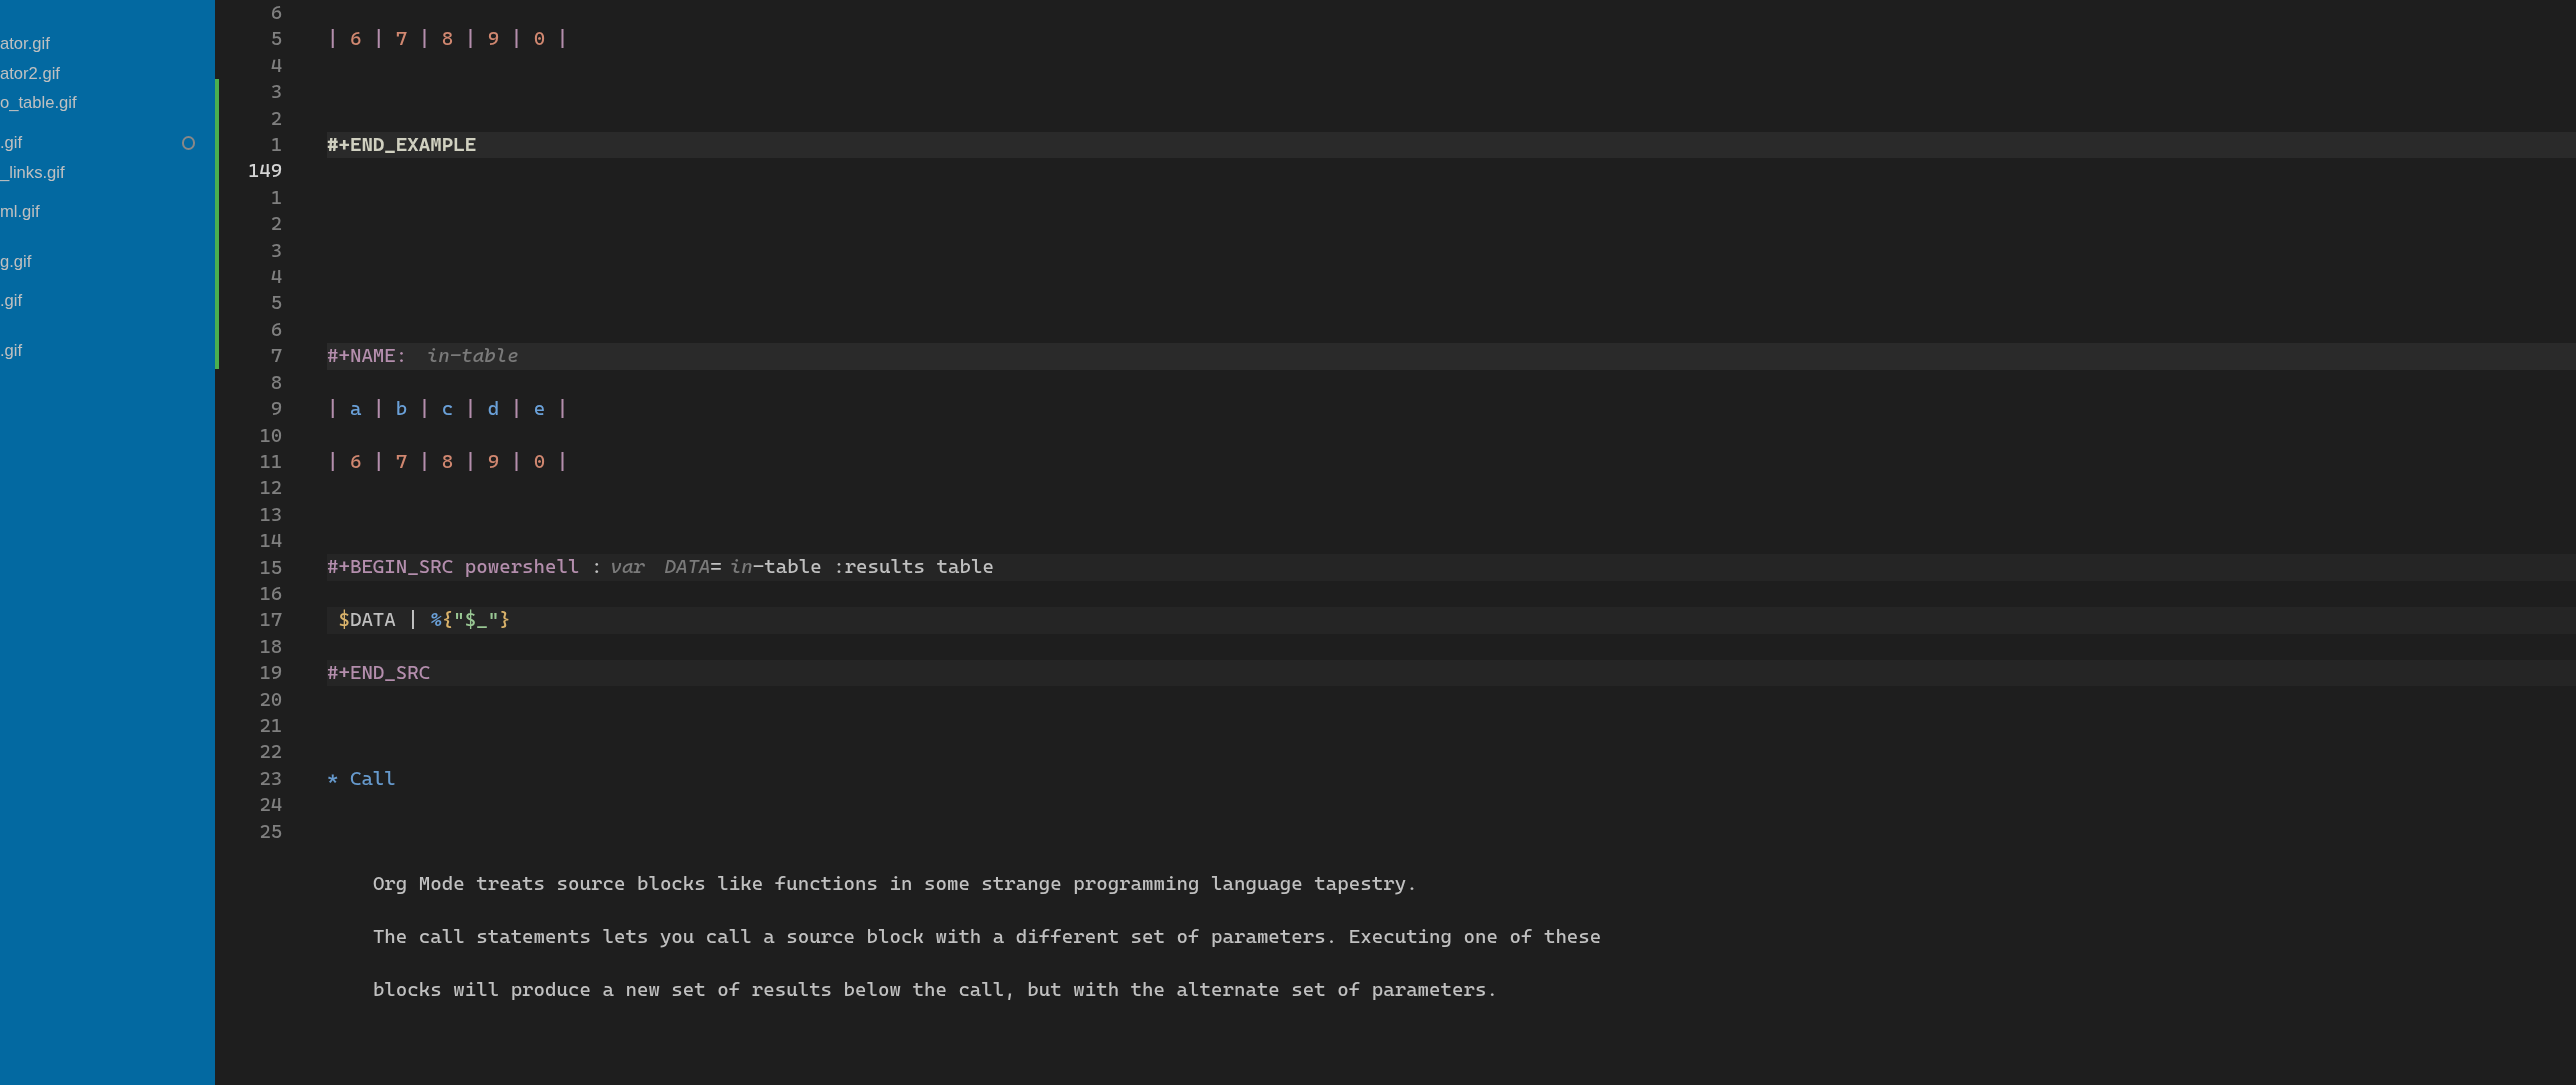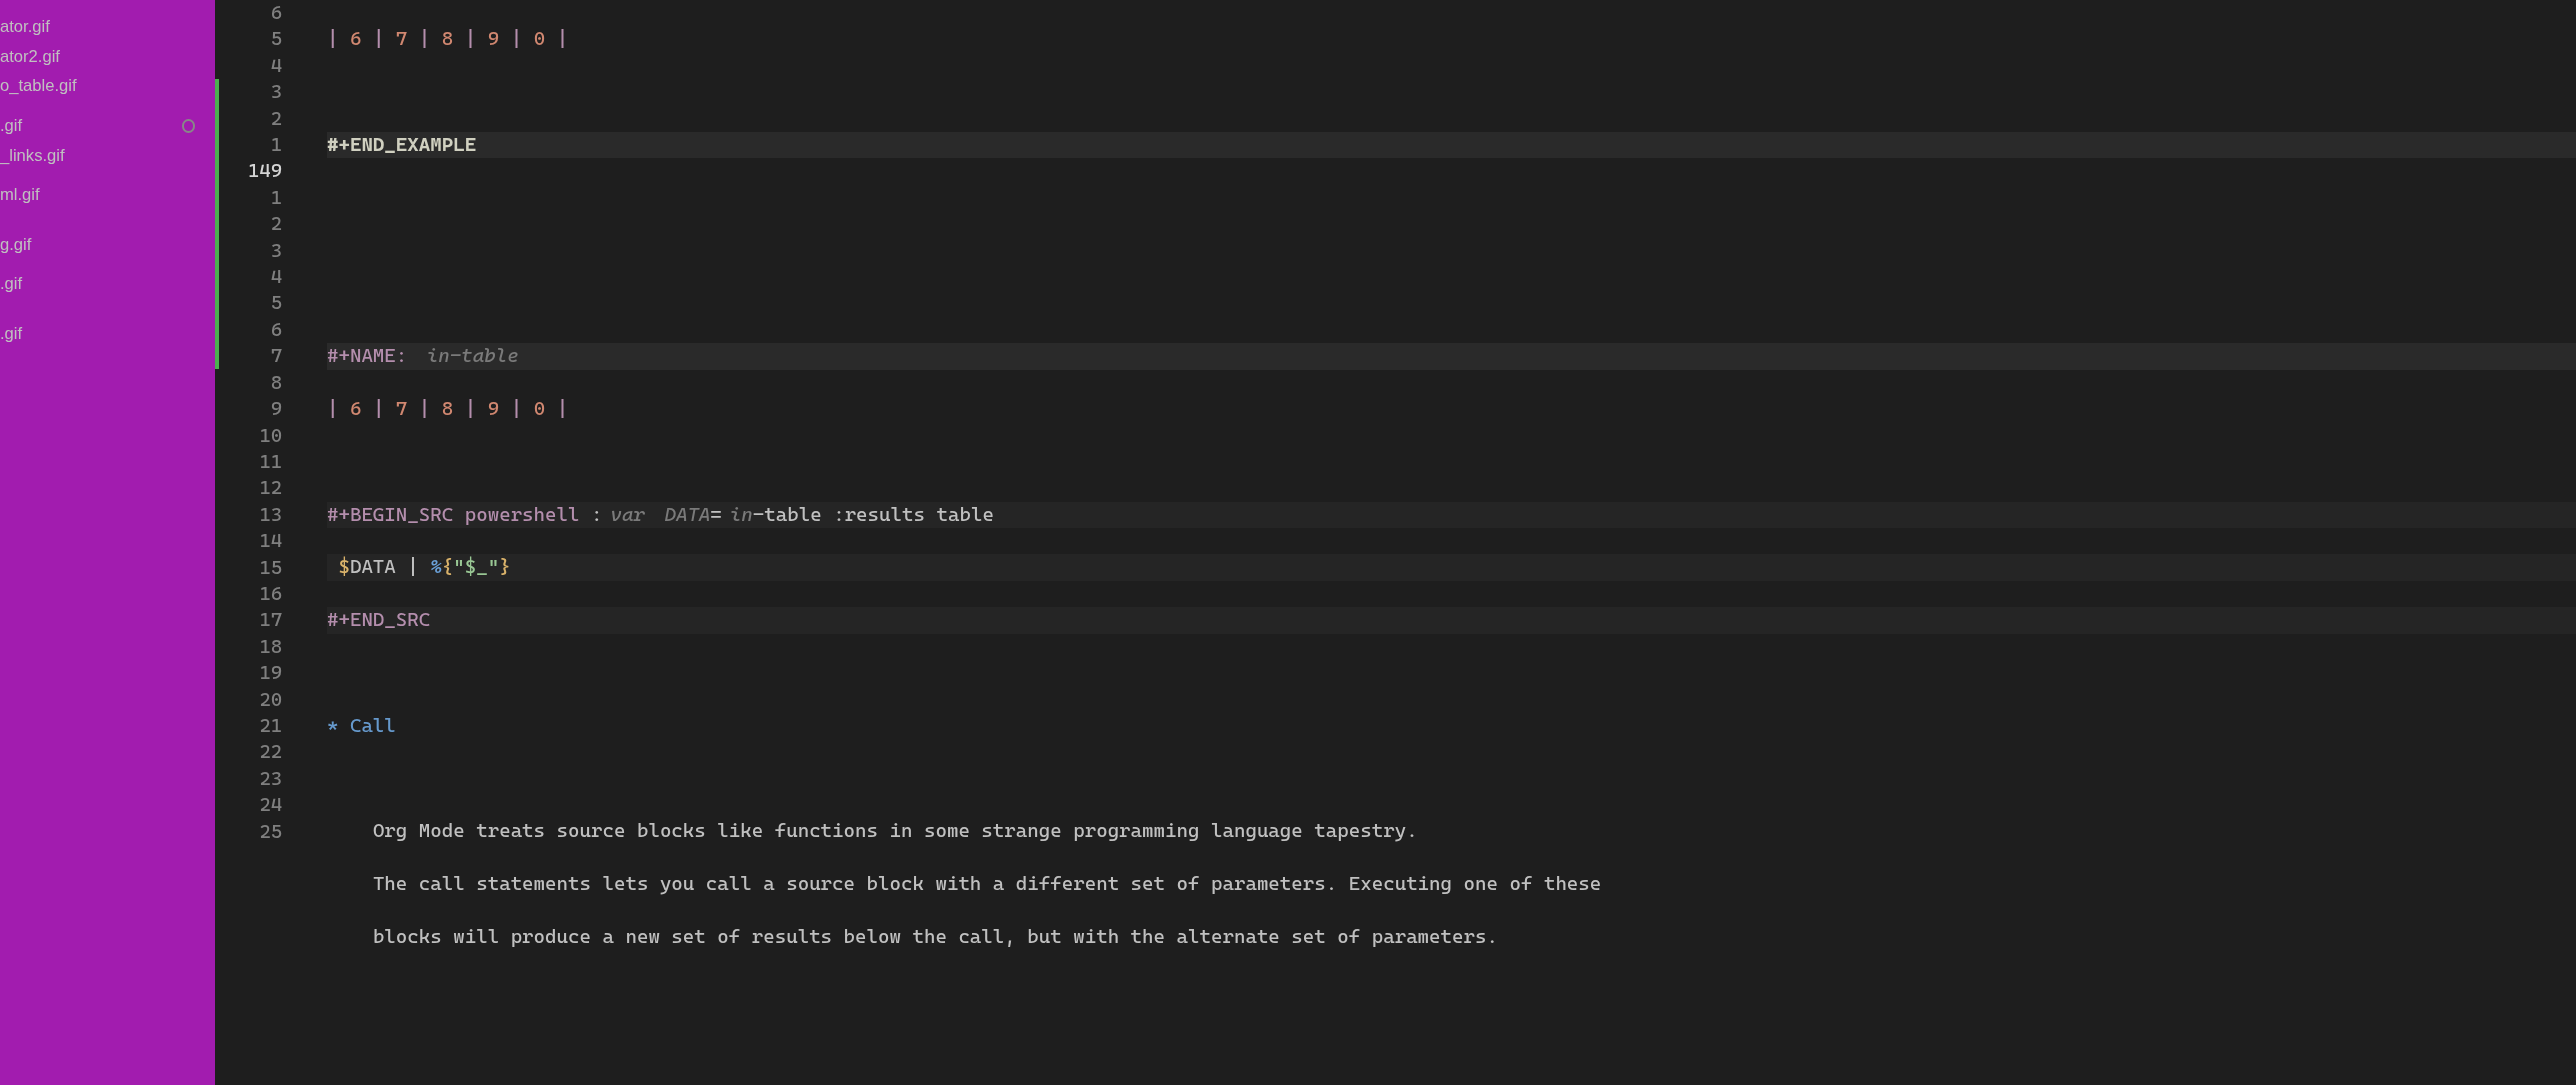--- a/index.html
+++ b/index.html
@@ -7,22 +7,22 @@
     background:#1e1e1e;
     color:#cccccc;
     font-family:'Cascadia Code','Fira Code',Consolas,monospace;
     font-size:19.6px;
     overflow:hidden;
     display:flex;
     height:100vh;
   }
   .sidebar {
     width:215px;
-    background:#a21caf;
-    padding-top:12px;
+    background:#0369a1;
+    padding-top:29px;
     flex-shrink:0;
   }
   .file-item {
     display:flex;
     align-items:center;
     justify-content:space-between;
     padding:4.9px 13.7px 4.9px 0;
     color:#c0c0c0;
     font-family:-apple-system,BlinkMacSystemFont,"Segoe UI",sans-serif;
     font-size:16.6px;
@@ -211,20 +211,21 @@
 </div>
 
 <div class="editor">
 <div class="line"><span class="c-purple">|</span> <span class="c-orange">6</span> <span class="c-purple">|</span> <span class="c-orange">7</span> <span class="c-purple">|</span> <span class="c-orange">8</span> <span class="c-purple">|</span> <span class="c-orange">9</span> <span class="c-purple">|</span> <span class="c-orange">0</span> <span class="c-purple">|</span></div>
 <div class="line"></div>
 <div class="line hl"><span class="c-cream boldw">#+END_EXAMPLE</span></div>
 <div class="line"></div>
 <div class="line"></div>
 <div class="line"></div>
 <div class="line hl"><span class="c-org">#+NAME:</span> <span class="c-grey c-italic">in-table</span></div>
+<div class="line"><span class="c-purple">|</span> <span class="c-blue">a</span> <span class="c-purple">|</span> <span class="c-blue">b</span> <span class="c-purple">|</span> <span class="c-blue">c</span> <span class="c-purple">|</span> <span class="c-blue">d</span> <span class="c-purple">|</span> <span class="c-blue">e</span> <span class="c-purple">|</span></div>
 <div class="line"><span class="c-purple">|</span> <span class="c-orange">6</span> <span class="c-purple">|</span> <span class="c-orange">7</span> <span class="c-purple">|</span> <span class="c-orange">8</span> <span class="c-purple">|</span> <span class="c-orange">9</span> <span class="c-purple">|</span> <span class="c-orange">0</span> <span class="c-purple">|</span></div>
 <div class="line"></div>
 <div class="line srcbg"><span class="c-org">#+BEGIN_SRC powershell</span><span class="c-text"> :</span><span class="c-grey c-italic">var</span><span class="c-grey c-italic"> DATA</span><span class="c-text">=</span><span class="c-grey c-italic">in</span><span class="c-text">-table :results table</span></div>
 <div class="line srcbg"><span class="c-yellow"> $</span><span class="c-text">DATA</span><span class="c-text"> | </span><span class="c-blue c-italic">%</span><span class="c-yellow">{</span><span class="c-green">"$_"</span><span class="c-yellow">}</span></div>
 <div class="line srcbg"><span class="c-org">#+END_SRC</span></div>
 <div class="line"></div>
 <div class="line"><span class="c-heading">* Call</span></div>
 <div class="line"></div>
 <div class="line">    <span class="c-text">Org Mode treats source blocks like functions in some strange programming language tapestry.</span></div>
 <div class="line">    <span class="c-text">The call statements lets you call a source block with a different set of parameters. Executing one of these</span></div>

